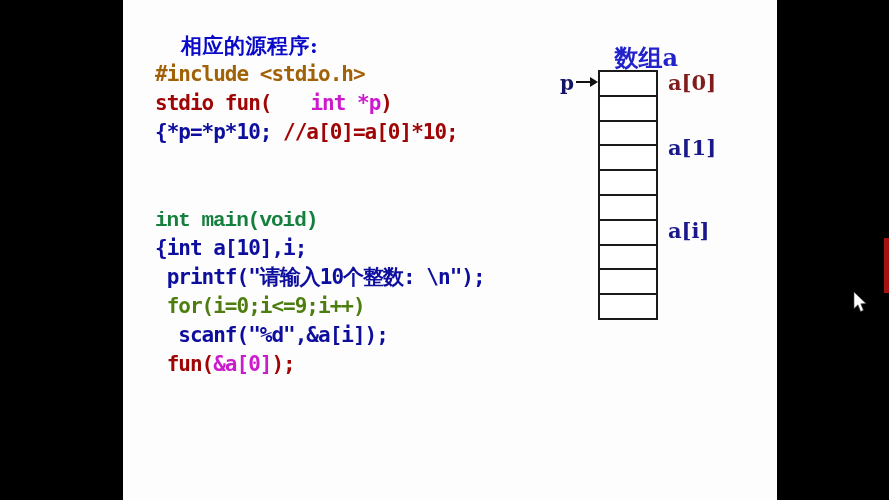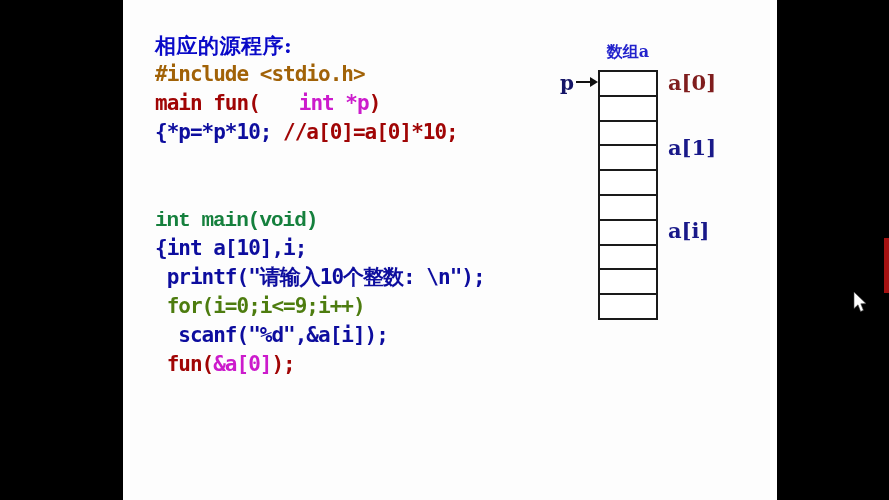--- a/index.html
+++ b/index.html
@@ -16,26 +16,27 @@
   
   .code-block { position: absolute; left: 32px; top: 31px; }
   .code-line {
     white-space: pre; height: 29px; line-height: 29px;
     font-family: "DejaVu Sans Mono", monospace; font-weight: bold; font-size: 21px;
     letter-spacing: -1px;
   }
   .code-line.kai {
     font-family: "DejaVu Serif", serif; font-weight: bold; font-size: 21px;
     letter-spacing: 0.5px;
+    margin-left: 26px;
   }
 
   
   .diagram-title {
-    position: absolute; left: 455px; top: 42px; width: 100px; text-align: center;
-    font-family: "DejaVu Serif", serif; font-weight: bold; font-size: 16px;
+    position: absolute; left: 455px; top: 42px; width: 100px; text-align: right;
+    font-family: "DejaVu Serif", serif; font-weight: bold; font-size: 24px;
   }
   .array-box {
     position: absolute; left: 475px; top: 70px; width: 60px; height: 250px;
     border: 2px solid #1a1a1a; background: #fff;
     display: flex; flex-direction: column;
   }
   .array-cell { flex: 1 1 auto; border-bottom: 2px solid #1a1a1a; }
   .array-cell:last-child { border-bottom: none; }
 
   .cell-label {
@@ -59,21 +60,21 @@
 </head>
 <body>
 
 <div class="stage">
 
   <div class="page">
 
     <div class="code-block">
         <div class="code-line kai"><span style="color: rgb(10, 10, 200);">相应的源程序:</span></div>
         <div class="code-line"><span style="color: #a16207; text-align: right;">#include &lt;stdio.h&gt;</span></div>
-        <div class="code-line"><span style="color: rgb(160, 5, 5);">main fun(</span><span style="color: rgb(204, 27, 204); margin-left: 39px;">int *p</span><span style="color: rgb(160, 5, 5);">)</span></div>
+        <div class="code-line"><span style="color: rgb(160, 5, 5);">stdio fun(</span><span style="color: rgb(204, 27, 204); margin-left: 39px;">int *p</span><span style="color: rgb(160, 5, 5);">)</span></div>
         <div class="code-line"><span style="color: rgb(13, 13, 158); text-align: center;">{*p=*p*10;</span><span style="color: rgb(160, 5, 5);"> //a[0]=a[0]*10;</span></div>
         <div class="code-line"></div>
         <div class="code-line"></div>
         <div class="code-line"><span style="color: #15803d; font-family: Liberation Mono, monospace;">int main(void)</span></div>
         <div class="code-line"><span style="color: rgb(13, 13, 158); margin-top: 47px;">{int a[10],i;</span></div>
         <div class="code-line"><span style="color: rgb(13, 13, 158);"> printf("请输入10个整数: \n");</span></div>
         <div class="code-line"><span style="color: #4d7c0f;"> for(i=0;i&lt;=9;i++)</span></div>
         <div class="code-line"><span style="color: rgb(13, 13, 158);">  scanf("%d",&amp;a[i]);</span></div>
         <div class="code-line"><span style="color: rgb(160, 5, 5);"> fun(</span><span style="color: rgb(204, 27, 204);">&amp;a[0]</span><span style="color: rgb(160, 5, 5);">);</span></div>
       </div>

